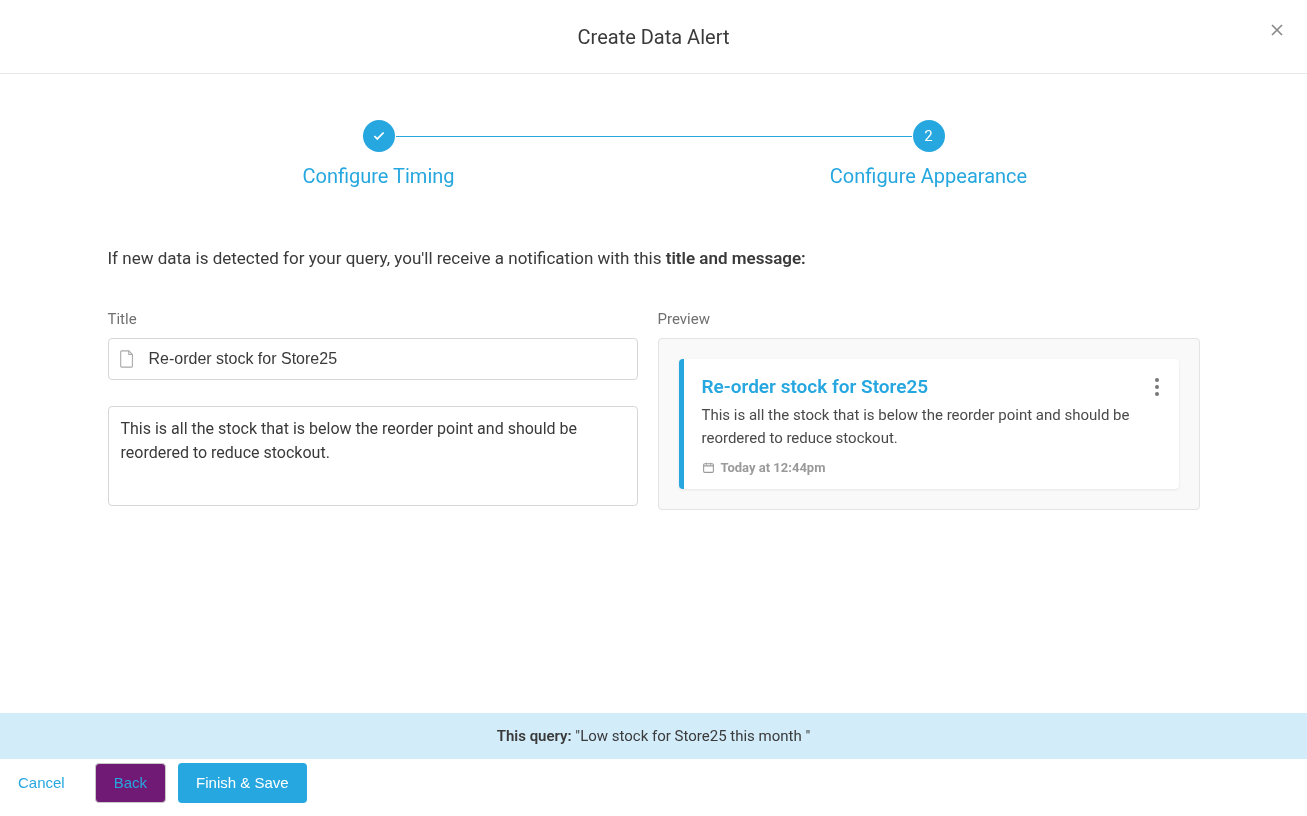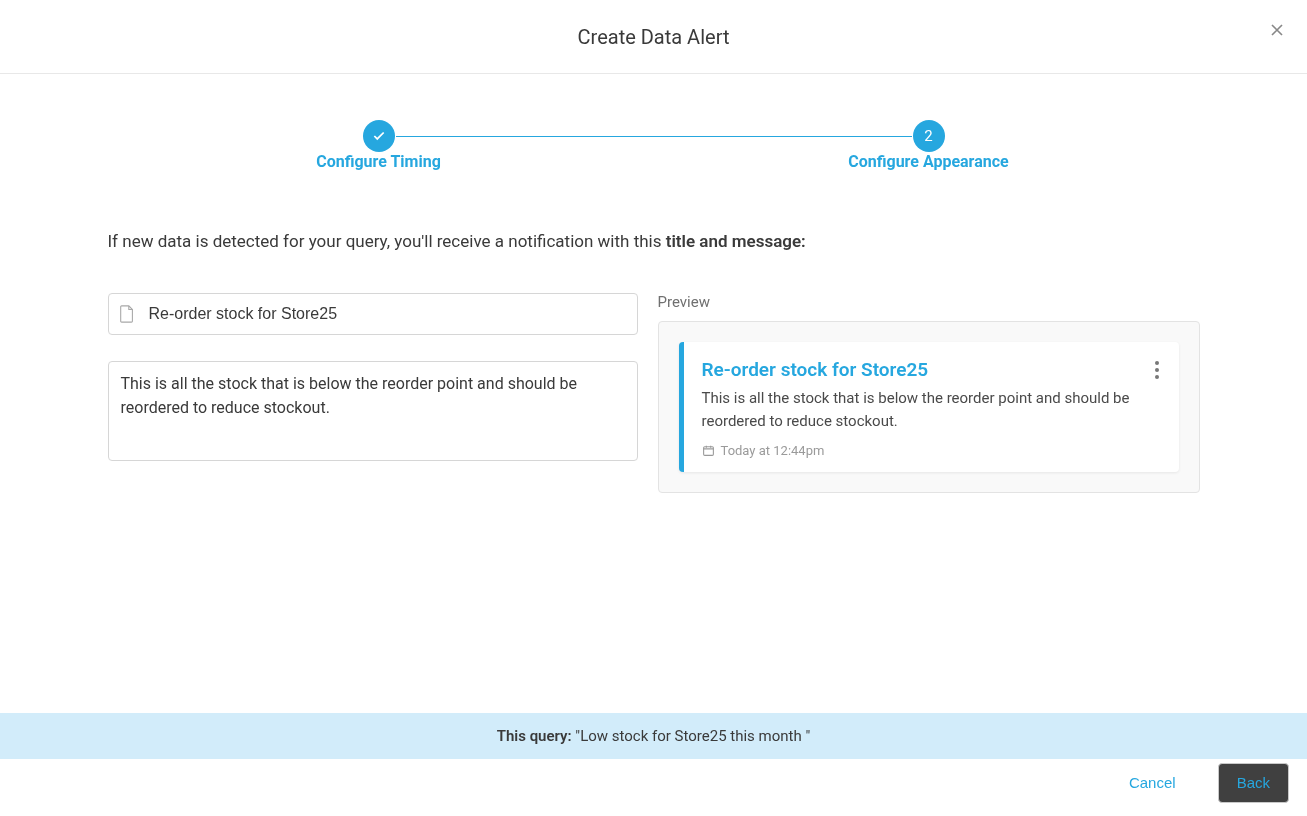--- a/index.html
+++ b/index.html
@@ -61,23 +61,24 @@
       background: #26a7df;
       color: #fff;
       display: flex;
       align-items: center;
       justify-content: center;
       font-size: 15px;
       z-index: 2;
     }
     .step-circle svg { width: 14px; height: 14px; }
     .step-label {
-      font-size: 16px;
+      margin-top: 12px;
+      font-size: 20px;
       color: #26a7df;
-      font-weight: 700;
+      font-weight: 400;
     }
     .step-line {
       position: absolute;
       height: 1px;
       background: #26a7df;
       top: 16px;
       left: calc(50% - 258px);
       width: 516px;
       z-index: 0;
     }
@@ -168,20 +169,21 @@
       font-size: 15px;
       line-height: 1.55;
       margin-bottom: 10px;
     }
     .preview-card-date {
       color: #9a9a9a;
       font-size: 13px;
       display: flex;
       align-items: center;
       gap: 6px;
+      font-weight: bold;
     }
     .preview-card-date svg { width: 13px; height: 13px; }
     .preview-menu {
       position: absolute;
       right: 10px;
       top: 16px;
       width: 24px;
       height: 24px;
       display: flex;
       flex-direction: column;
@@ -209,41 +211,40 @@
     }
     .query-bar strong { font-weight: 600; }
     .footer {
       position: absolute;
       left: 0;
       right: 0;
       bottom: 0;
       height: 67px;
       display: flex;
       align-items: center;
-      justify-content: flex-end;
       padding-right: 18px;
-      gap: 24px;
+      gap: 12px;
     }
     .btn {
       font-size: 15px;
       border-radius: 4px;
       cursor: pointer;
       padding: 0 18px;
       height: 40px;
       display: inline-flex;
       align-items: center;
       justify-content: center;
       border: none;
       background: none;
     }
     .btn-cancel { color: #26a7df; }
     .btn-back {
       color: #26a7df;
       border: 1px solid #c9c9c9;
-      background: #404040;
+      background: #701a75;
     }
     .btn-finish {
       background: #26a7df;
       color: #fff;
     }
   </style>
 </head>
 <body>
 
 <div class="header">
@@ -276,20 +277,21 @@
       <div class="step-label">Configure Appearance</div>
     </div>
   </div>
 
   <p class="instruction">
     <span>If new data is detected for your query, you'll receive a notification with this </span><strong>title and message:</strong>
   </p>
 
   <div class="columns">
     <div class="left-col">
+      <label class="field-label">Title</label>
       <div class="title-input-wrap">
         <svg class="title-icon" viewBox="0 0 16 20" fill="none" stroke="currentColor" stroke-width="1.2">
           <path d="M2 1h8l4 4v13a1 1 0 0 1-1 1H2a1 1 0 0 1-1-1V2a1 1 0 0 1 1-1z"></path>
           <path d="M10 1v4h4"></path>
         </svg>
         <input class="title-input" type="text" value="Re-order stock for Store25" style="">
       </div>
 
       <textarea class="message-area" style="">This is all the stock that is below the reorder point and should be reordered to reduce stockout.</textarea>
     </div>
@@ -319,13 +321,14 @@
 
 </div>
 
 <div class="query-bar">
   <strong>This query:</strong><span> "Low stock for Store25 this month "</span>
 </div>
 
 <div class="footer">
   <button class="btn btn-cancel">Cancel</button>
   <button class="btn btn-back">Back</button>
+  <button class="btn btn-finish">Finish &amp; Save</button>
 </div>
 
 </body></html>

